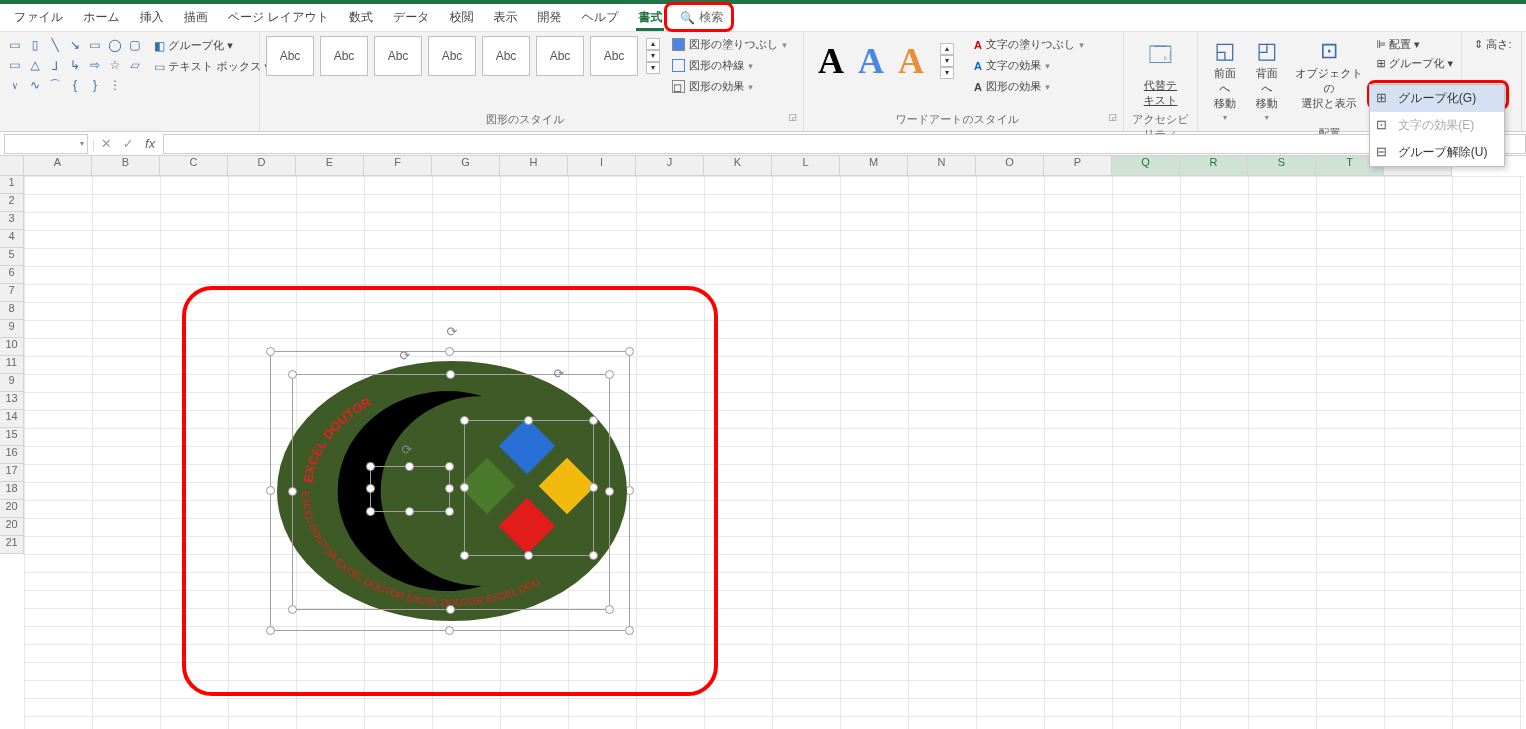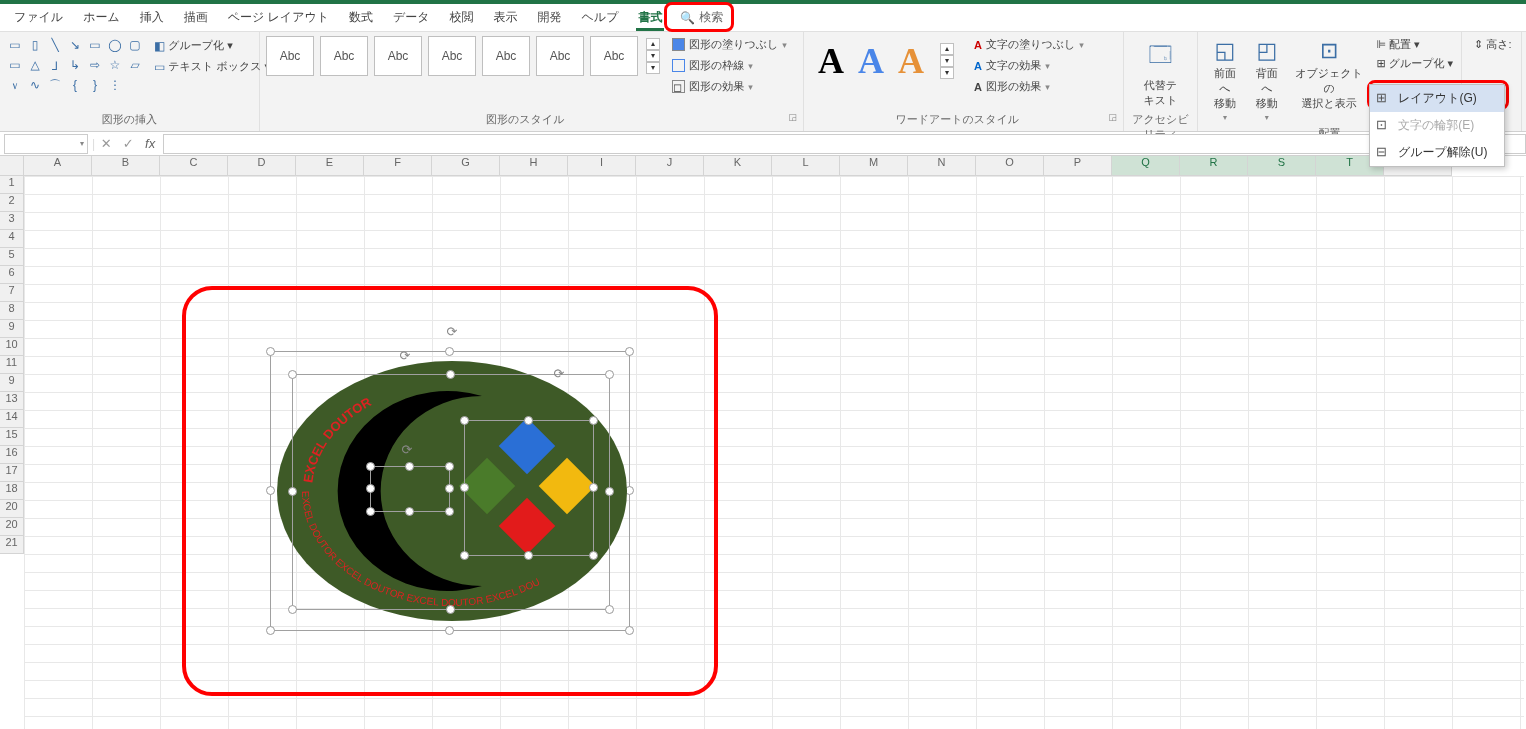--- a/index.html
+++ b/index.html
@@ -144,21 +144,20 @@
             <span>グループ化</span> 
             <span class="dd">▾</span>
           </div>
         <div class="side-btn">
             <span class="ic">▭</span>
             <span>テキスト ボックス</span> 
             <span class="dd">▾</span>
           </div>
       </div>
     </div>
-    <div class="group-label">図形の挿入</div>
   </div>
 
   <div class="group" style="width:544px;">
     <div class="group-body">
       <div class="style-gallery">
         <div class="style-box">Abc</div>
         <div class="style-box">Abc</div>
         <div class="style-box">Abc</div>
         <div class="style-box">Abc</div>
         <div class="style-box">Abc</div>
@@ -221,21 +220,21 @@
           </div>
       </div>
     </div>
     <div class="group-label"><span>ワードアートのスタイル</span><span class="launcher">◲</span></div>
   </div>
 
   <div class="group" style="width:74px;">
     <div class="group-body" style="justify-content:center;">
       <div class="bigbtn">
         <span class="ic">🗔</span>
-        <span style="white-space:pre-line;">代替テ
+        <span style="white-space:pre-line;text-decoration:underline;">代替テ
 キスト</span>
       </div>
     </div>
     <div class="group-label">アクセシビリティ</div>
   </div>
 
   <div class="group" style="width:264px;">
     <div class="group-body">
       <div class="bigbtn">
         <span class="ic">◱</span>
@@ -277,22 +276,22 @@
             <span>⇕</span>
             <span>高さ:</span>
           </div>
       </div>
     </div>
     <div class="group-label">サイ</div>
   </div>
 </div>
 
 <div class="dropdown" style="left:1369px; top:84px; width:136px;">
-  <div class="item hover"><span class="mic">⊞</span><span>レイアウト(G)</span></div>
-  <div class="item disabled"><span class="mic">⊡</span><span>文字の輪郭(E)</span></div>
+  <div class="item hover"><span class="mic">⊞</span><span>グループ化(G)</span></div>
+  <div class="item disabled"><span class="mic">⊡</span><span>文字の効果(E)</span></div>
   <div class="item"><span class="mic">⊟</span><span>グループ解除(U)</span></div>
 </div>
 <div class="highlight-red" style="left:1367px; top:80px; width:142px; height:30px;"></div>
 
 <div class="formula-bar">
   <div class="name-box">
       <span></span>
       <span class="dd">▾</span>
     </div>
   <span style="color:#ddd;">|</span>

